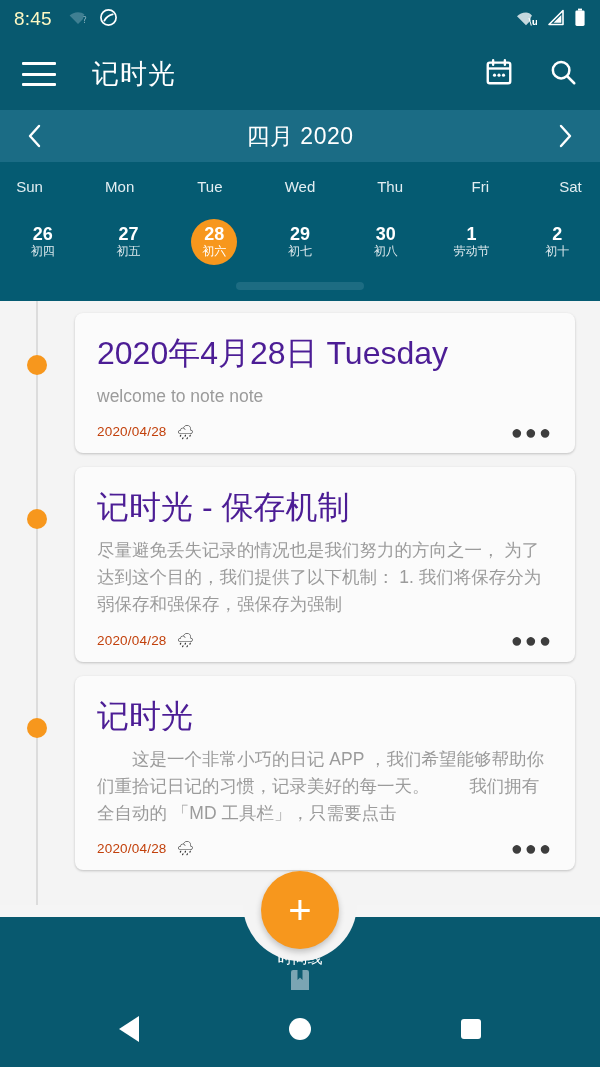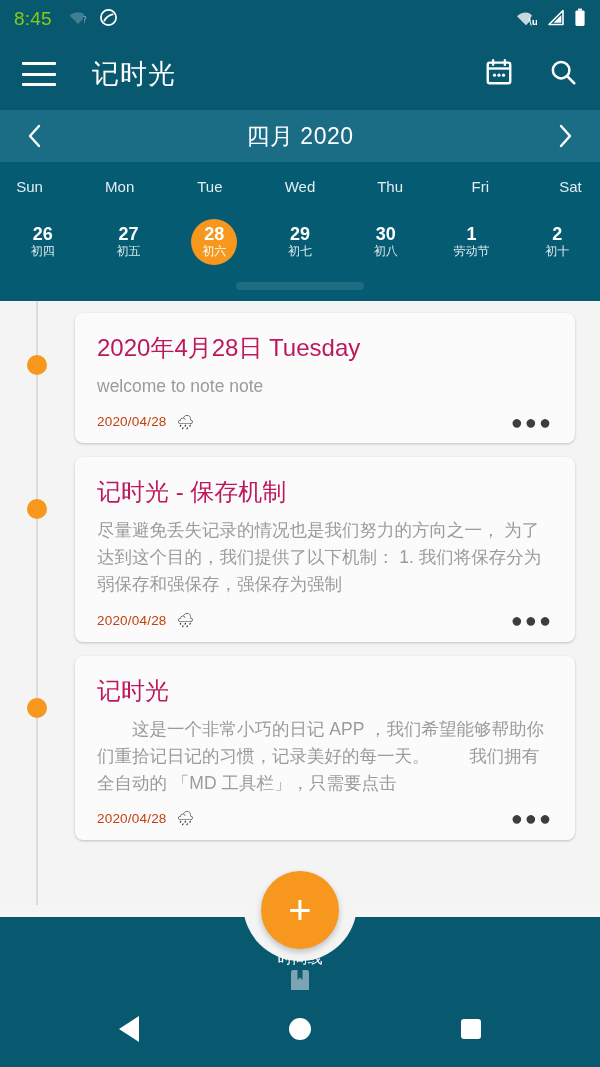--- a/index.html
+++ b/index.html
@@ -5,21 +5,21 @@
   * { margin:0; padding:0; box-sizing:border-box; }
   html, body {
     width:600px; height:1067px;
     font-family:"Liberation Sans","DejaVu Sans",sans-serif;
     background:#f5f5f5; overflow:hidden;
   }
   #app { position:relative; width:600px; height:1067px; overflow:hidden; background:#f5f5f5; }
 
   
   .statusbar {
-    height:38px; background:#08596f; color:#84cc16;
+    height:38px; background:#08596f; color:#fef9c3;
     display:flex; align-items:center; padding:0 14px;
   }
   .sb-time { font-size:19px; letter-spacing:.2px; }
   .sb-left-icons { display:flex; align-items:center; gap:11px; margin-left:16px; }
   .sb-spacer { flex:1; }
   .sb-right-icons { display:flex; align-items:center; gap:9px; }
   .sb-ico { display:block; }
 
   
   .appbar {
@@ -69,21 +69,21 @@
   .row { position:relative; margin-bottom:14px; }
   .tl-dot {
     position:absolute; left:27px; top:42px; width:20px; height:20px;
     border-radius:50%; background:#f7971d;
   }
   .card {
     margin-left:75px; margin-right:25px; background:#fbfbfb;
     border-radius:8px; padding:20px 22px 14px 22px;
     box-shadow:0 1px 3px rgba(0,0,0,.14), 0 1px 2px rgba(0,0,0,.08);
   }
-  .card-title { font-size:24px; color:#be185d; font-weight:400; line-height:1.25; }
+  .card-title { font-size:32px; color:#4c1d95; font-weight:400; line-height:1.25; }
   .card-body { margin-top:10px; font-size:17.5px; color:#9b9b9b; line-height:1.55; }
   .card-foot { margin-top:14px; display:flex; align-items:center; }
   .card-date { font-size:13.5px; color:#c2410c; letter-spacing:.2px; }
   .weather { margin-left:10px; font-size:14px; color:#333; line-height:1; }
   .foot-spacer { flex:1; }
   .dots { letter-spacing:2px; font-size:20px; color:#3d3d3d; line-height:.6; cursor:pointer; }
 
   
   .bottombar {
     position:absolute; left:0; bottom:77px; width:600px; height:73px;

